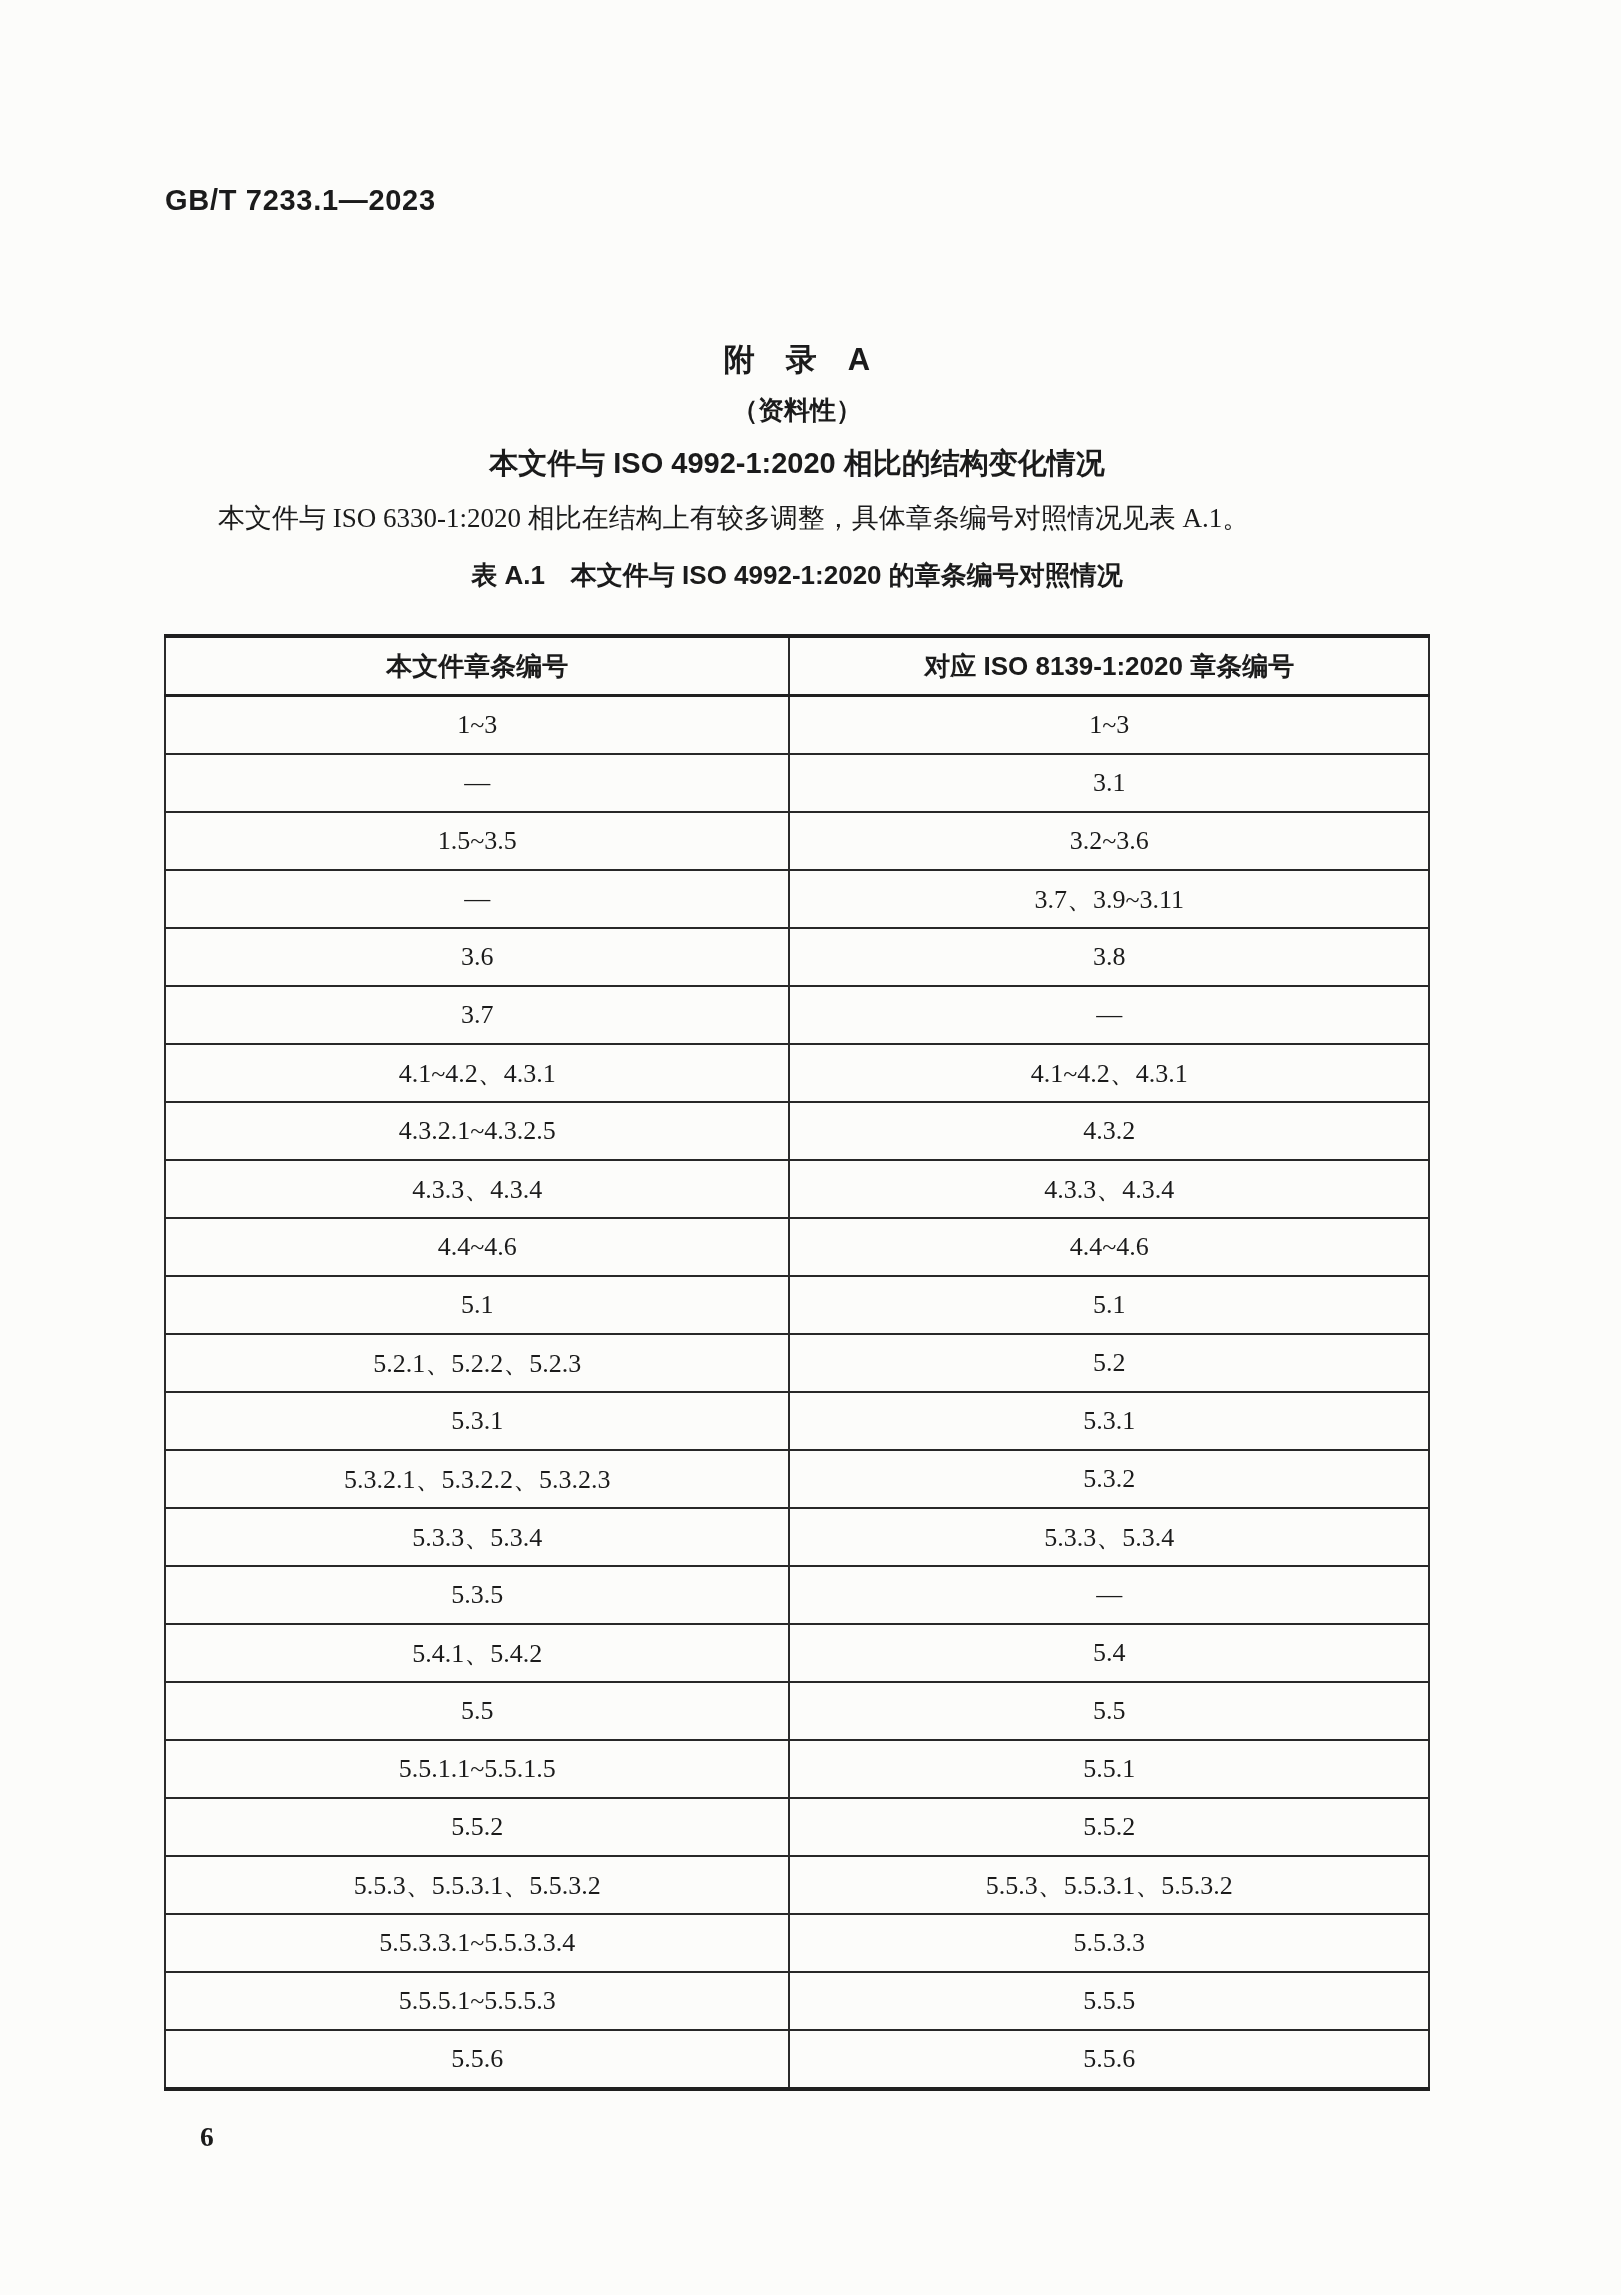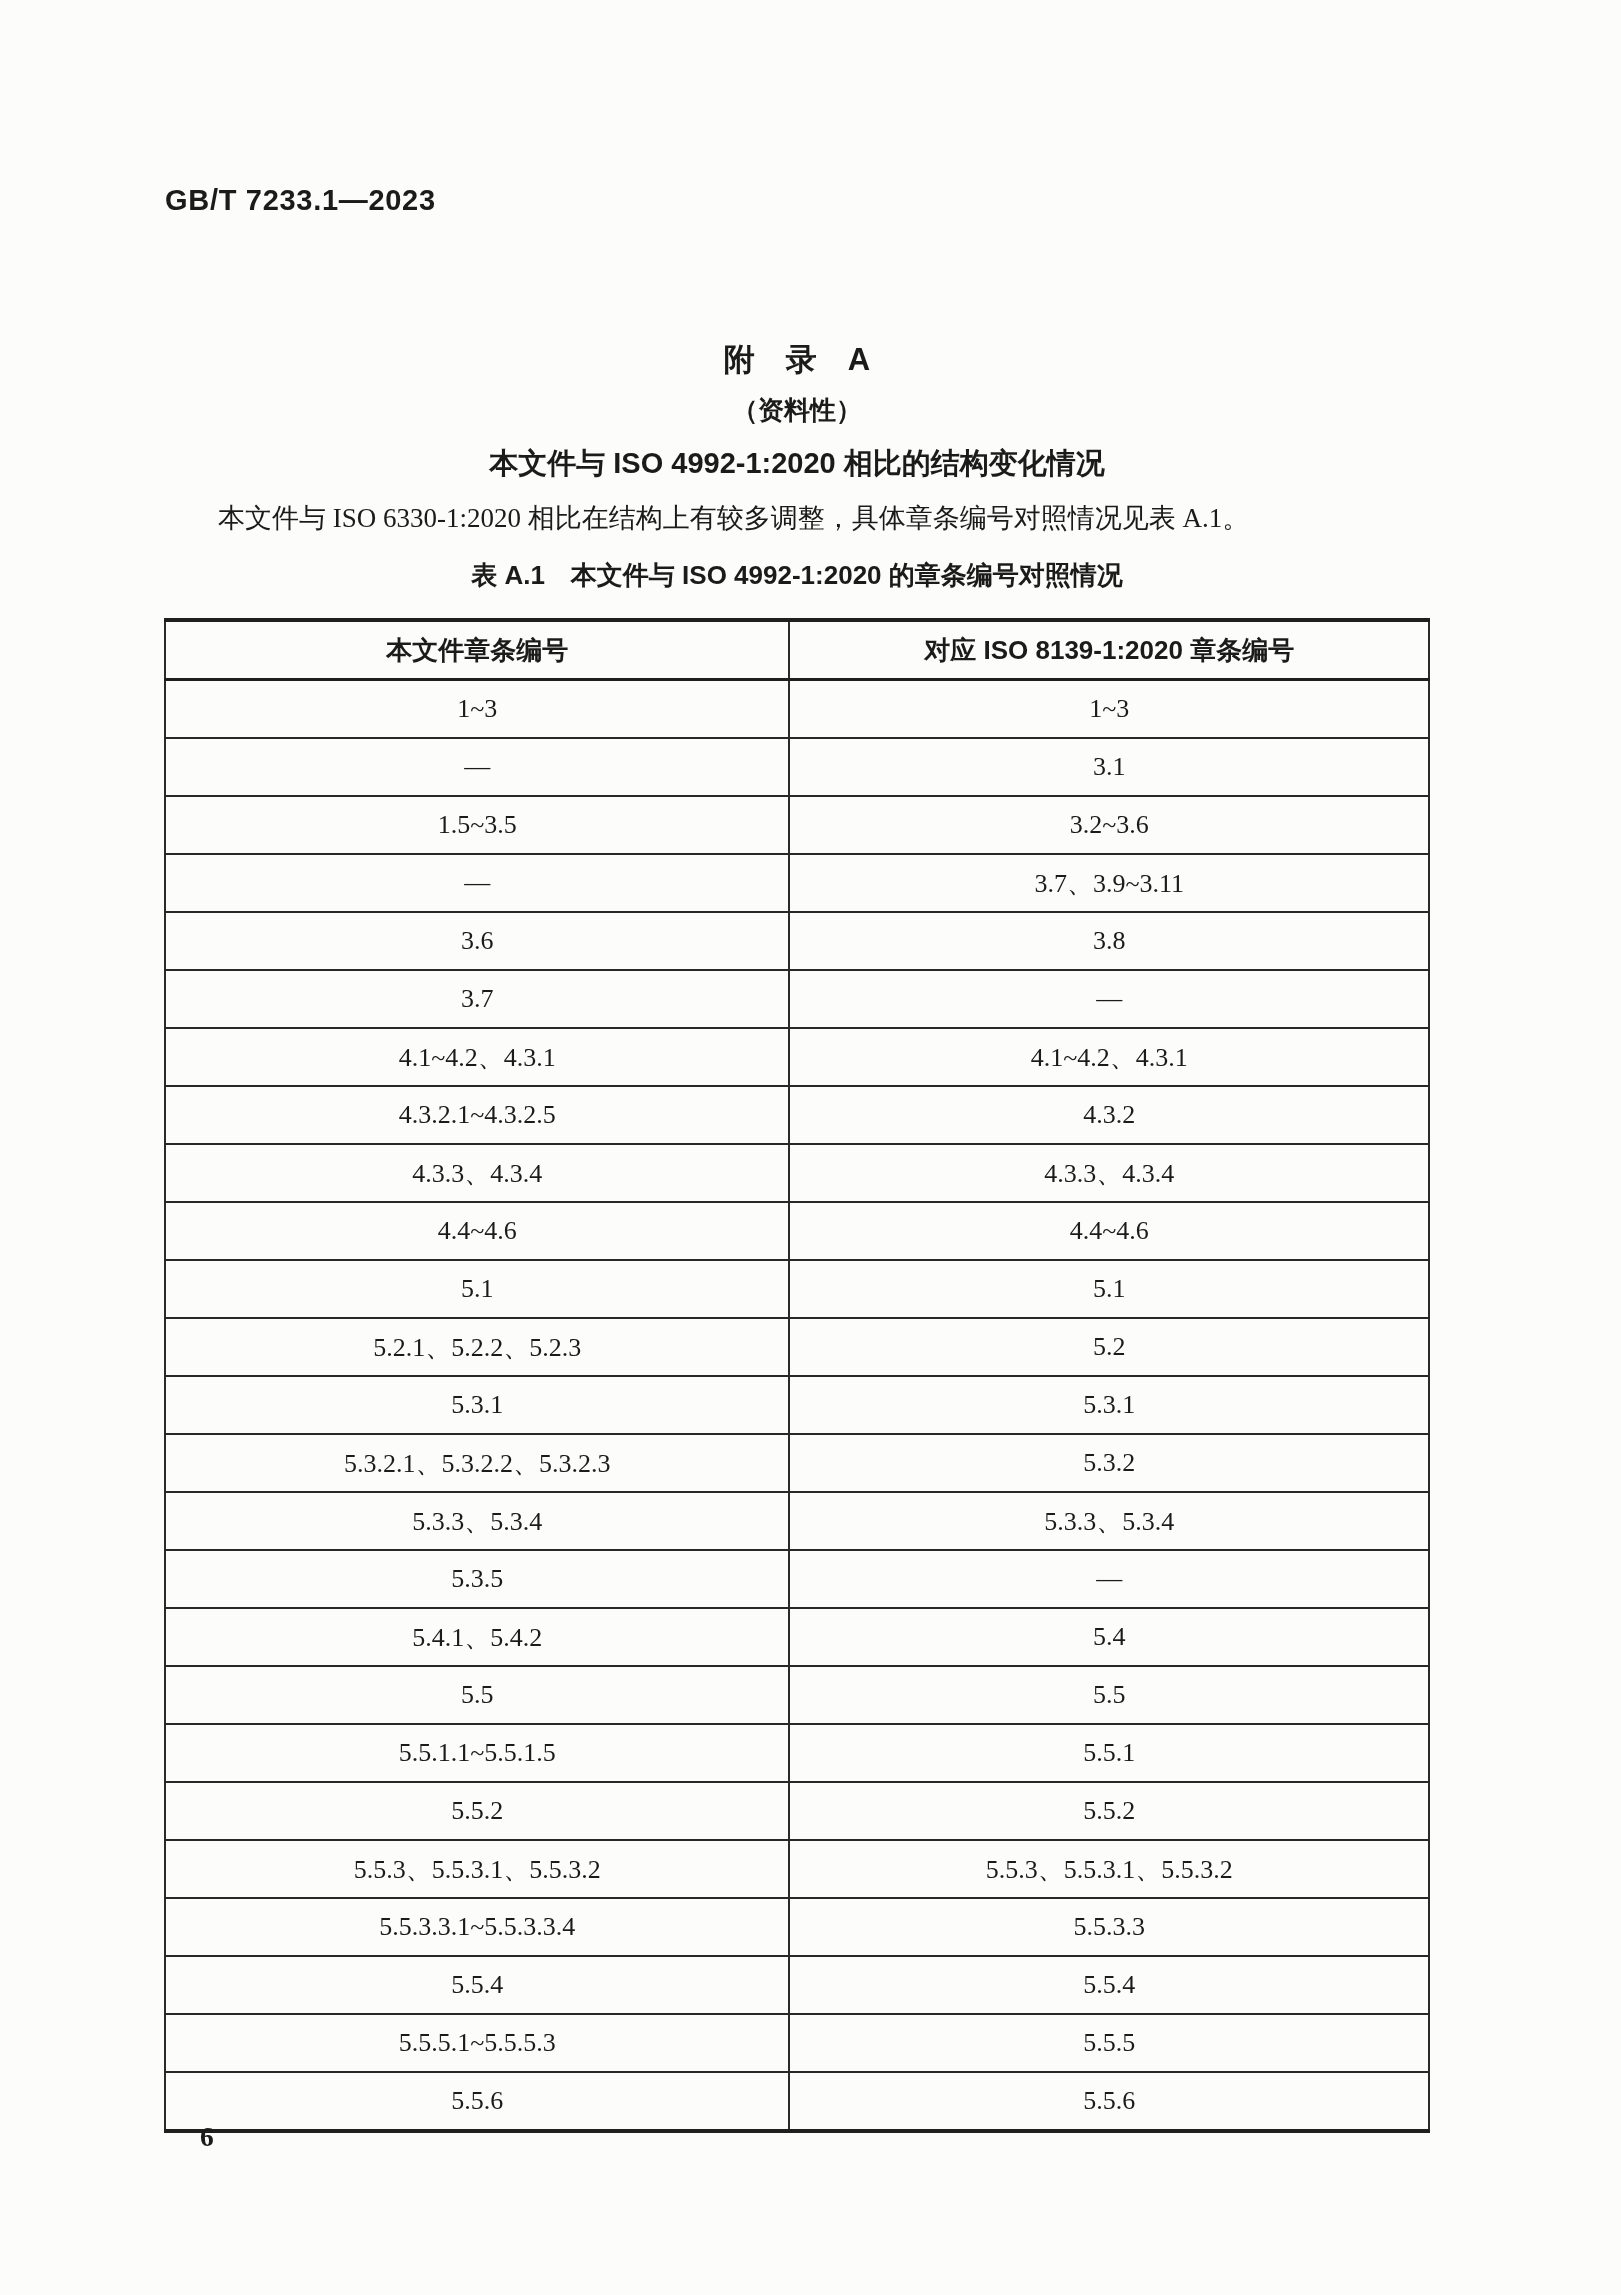--- a/index.html
+++ b/index.html
@@ -69,21 +69,21 @@
     position: absolute;
     top: 558px;
     width: 100%;
     text-align: center;
     font-family: "Liberation Sans", sans-serif;
     font-weight: bold;
     font-size: 26px;
   }
   table.cmp {
     position: absolute;
-    top: 618px;
+    top: 634px;
     left: 0;
     width: 100%;
     border-collapse: collapse;
     table-layout: fixed;
     border-top: 4.6px solid #1f1f1f;
     border-bottom: 4.6px solid #1f1f1f;
     border-left: 2px solid #2b2b2b;
     border-right: 2px solid #2b2b2b;
     padding-left: 33px;
   }
@@ -233,24 +233,20 @@
           </tr>
           <tr>
             <td>5.5.3、5.5.3.1、5.5.3.2</td>
             <td>5.5.3、5.5.3.1、5.5.3.2</td>
           </tr>
           <tr>
             <td>5.5.3.3.1~5.5.3.3.4</td>
             <td>5.5.3.3</td>
           </tr>
           <tr>
-            <td>5.5.4</td>
-            <td>5.5.4</td>
-          </tr>
-          <tr>
             <td>5.5.5.1~5.5.5.3</td>
             <td>5.5.5</td>
           </tr>
           <tr>
             <td>5.5.6</td>
             <td>5.5.6</td>
           </tr>
         </tbody>
     </table>
 

